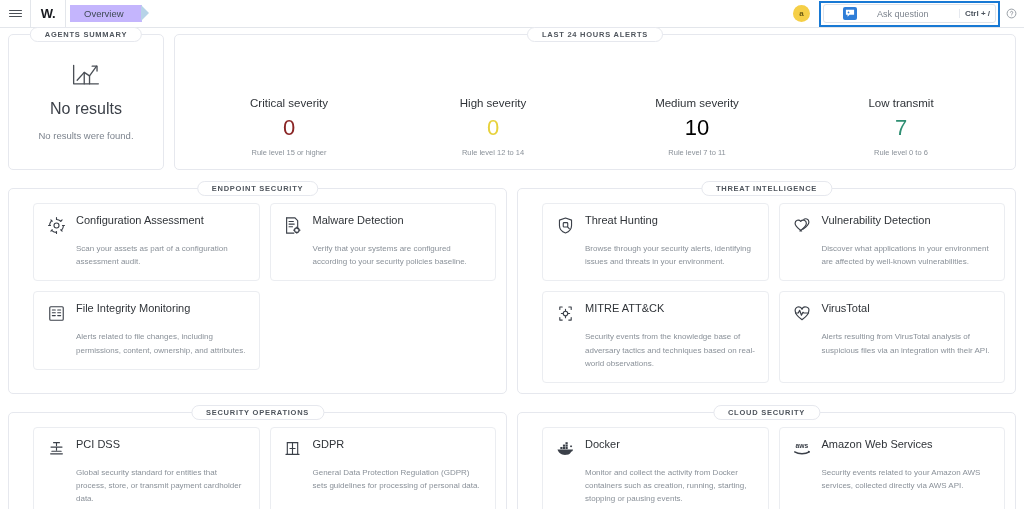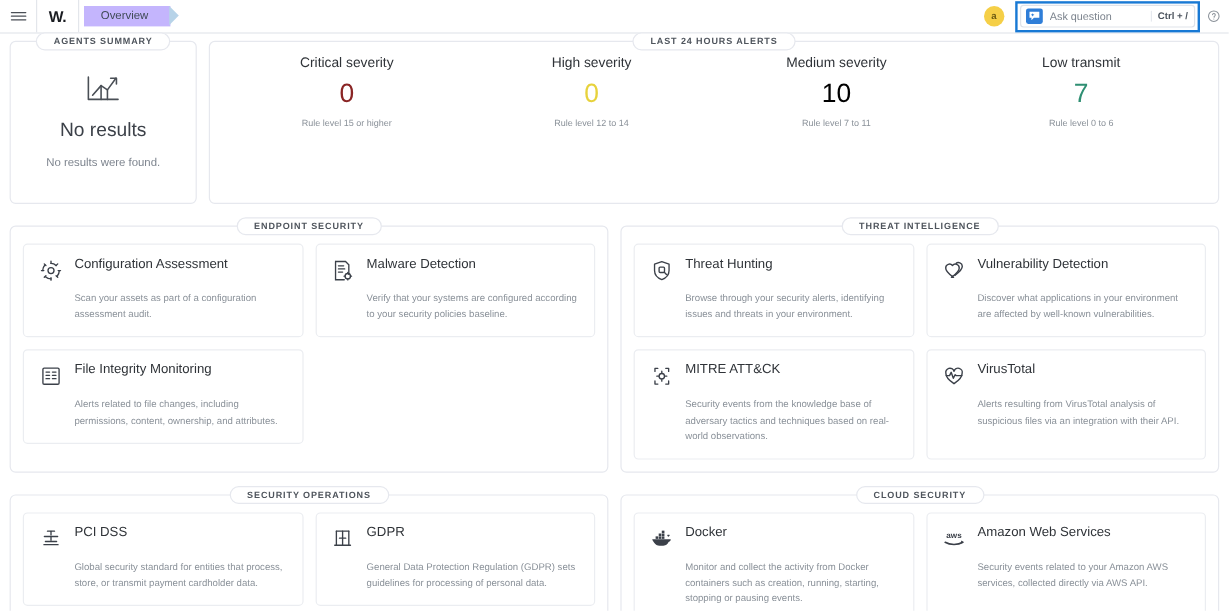--- a/index.html
+++ b/index.html
@@ -72,37 +72,37 @@
     padding: 2px;
     display:flex; align-items:center;
     height: 26px;
     background:#fff;
   }
   .ask-box {
     display:flex; align-items:center;
     border: 1px solid #dfe3ea;
     border-radius: 3px;
     height: 19px;
-    padding: 0 5px 0 4px;
+    padding: 0 5px 0 19px;
     background:#fff;
     cursor:text;
-    gap:6px;
+    gap:20px;
   }
   .ask-icon {
     width:14px; height:13px; border-radius:2px;
     background:#2f7ed8;
     display:flex;align-items:center;justify-content:center;
     flex:0 0 auto;
   }
   .ask-icon svg { display:block; }
   .ask-ph { font-size:9px; color:#7d848e; white-space:nowrap; width:62px; overflow:hidden; }
   .ask-kbd {
     font-size:8px; font-weight:700; color:#4c545e;
     border-left:1px solid #e6e9ef;
-    padding-left:5px; white-space:nowrap;margin-left:16px;
+    padding-left:5px; white-space:nowrap;
   }
   .help-ico {
     width: 22px; display:flex; align-items:center; justify-content:center;
     color:#8a9199; cursor:pointer;
   }
 
   
   .page { padding: 6px 8px 0 8px; }
 
   .row { display:flex; gap: 10px; }
@@ -135,30 +135,30 @@
     height: 136px;
     display:flex; flex-direction:column;
     align-items:center; justify-content:center;
     padding-top: 8px;
   }
   .noresults-ico { color:#4a4f56; margin-bottom: 6px; }
   .noresults-title { font-size: 16px; color:#3c4149; font-weight:400; margin-bottom: 12px; text-align: right; }
   .noresults-sub { font-size: 9.5px; color:#7d848e; }
 
   
-  .alerts { flex:1; height:136px; display:flex; align-items:flex-start; }
+  .alerts { flex:1; height:136px; display:flex; align-items:flex-end; }
   .sev-grid { display:flex; width:100%; }
   .sev { flex:1; text-align:center; }
   .sev-name { font-size: 11.5px; color:#2f3338; margin-bottom: 7px; }
   .sev-count { font-size: 22px; font-weight:400; line-height:1.05; margin-bottom:9px; }
   .sev-desc { font-size: 7.5px; color:#8a9199; }
 
   
   .sections { margin-top: 18px; display:flex; gap:10px; }
-  .section { flex:1; min-height: 100px; padding: 14px 10px 10px 10px; }
+  .section { flex:1; min-height: 100px; padding: 14px 10px 10px 24px; }
   .cards { display:flex; flex-wrap: wrap; gap: 10px; }
   .card {
     flex: 1 1 calc(50% - 5px);
     max-width: calc(50% - 5px);
     border: 1px solid #ebedf1;
     border-radius: 4px;
     padding: 10px 11px 12px 11px;
     background:#fff;
     cursor:pointer;
     min-height: 74px;

